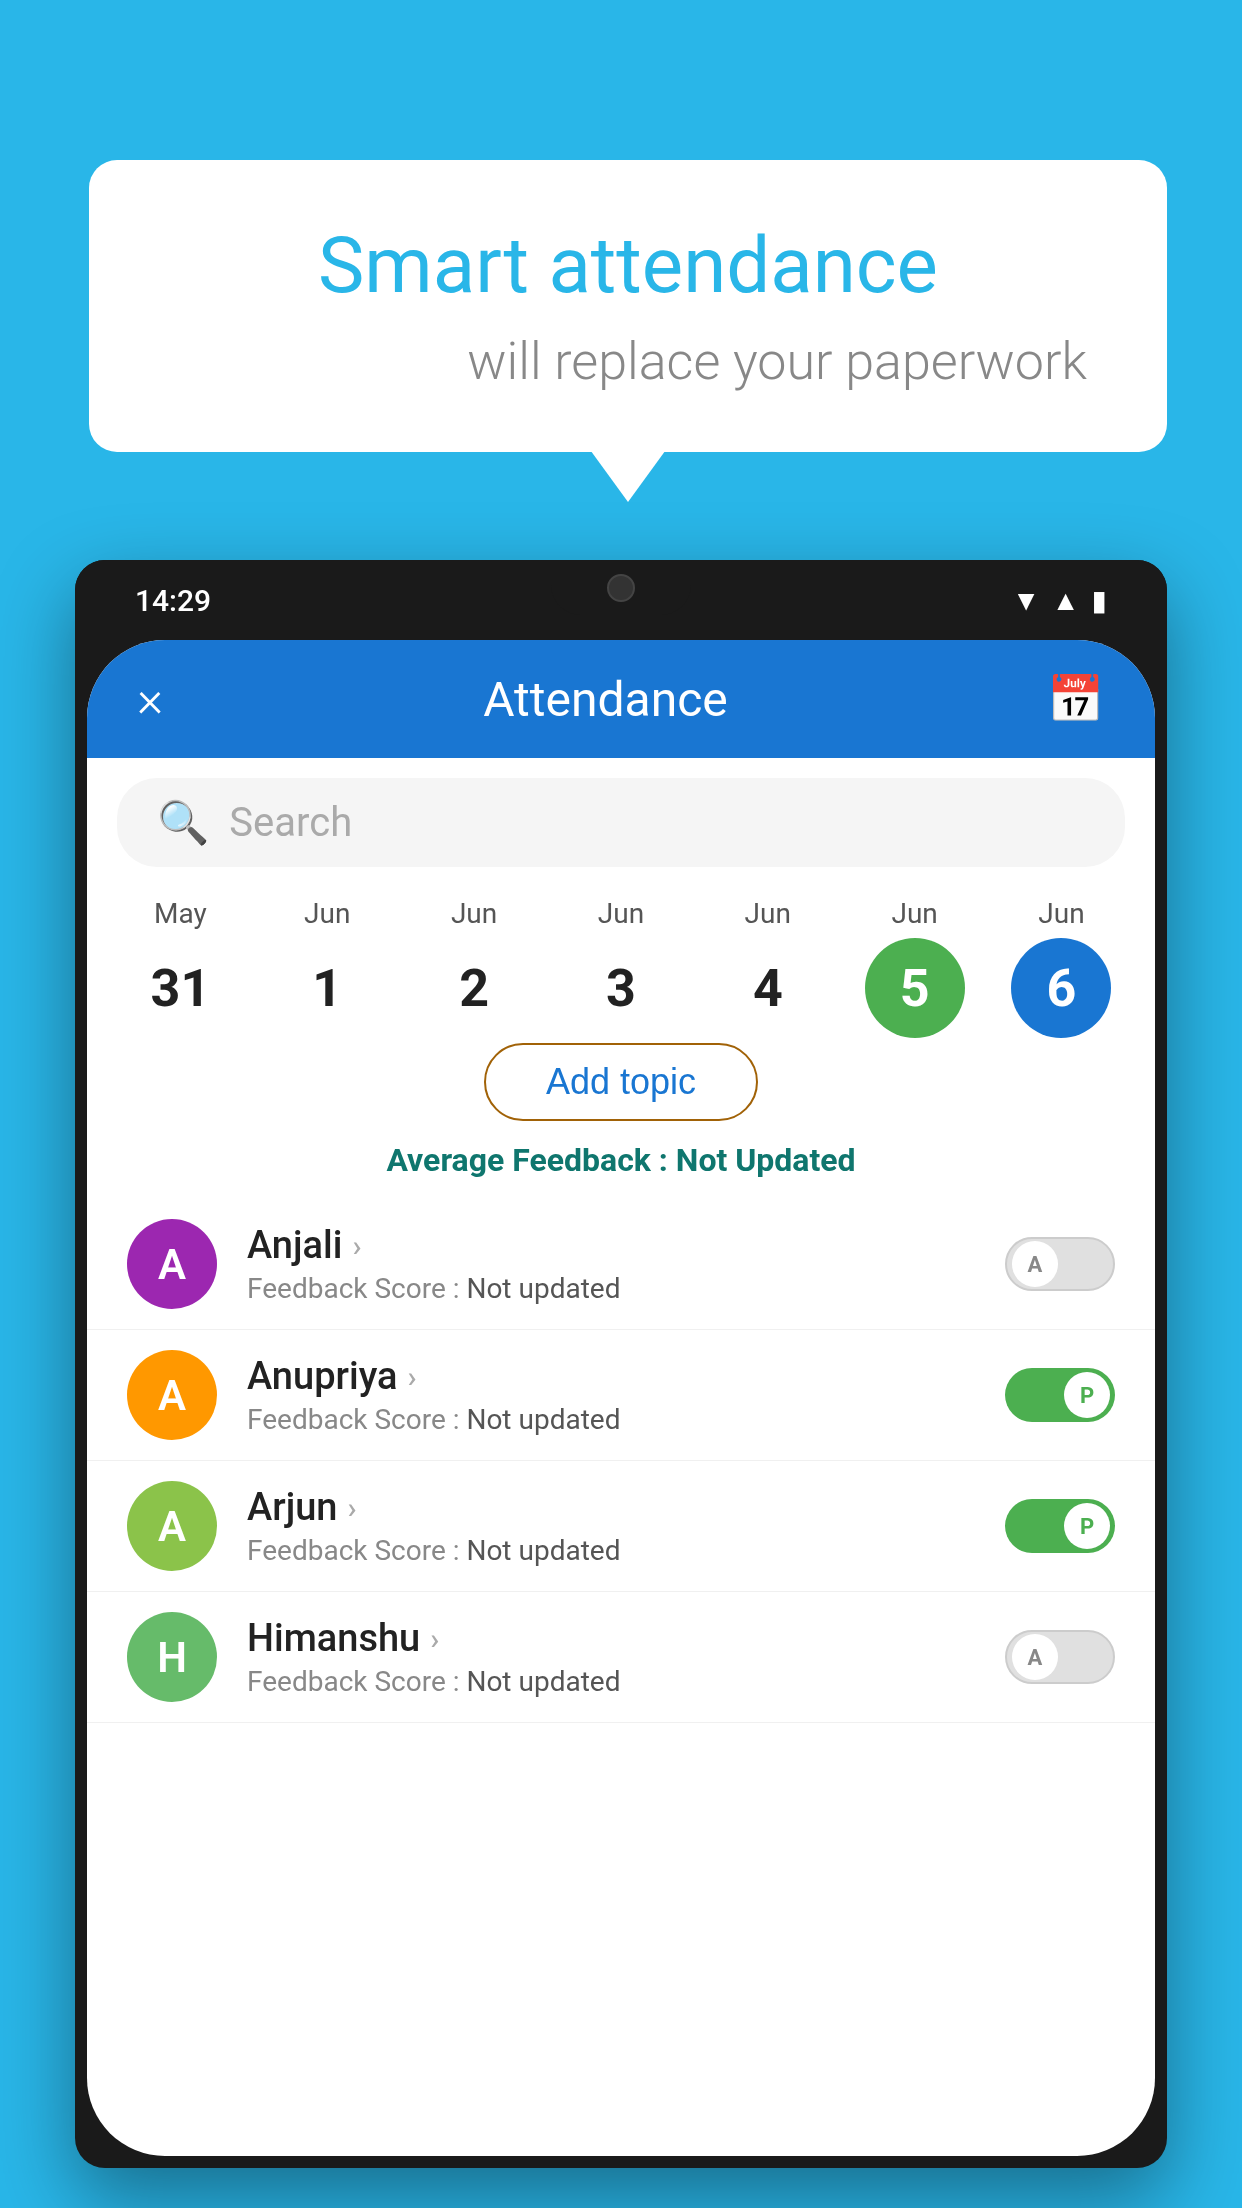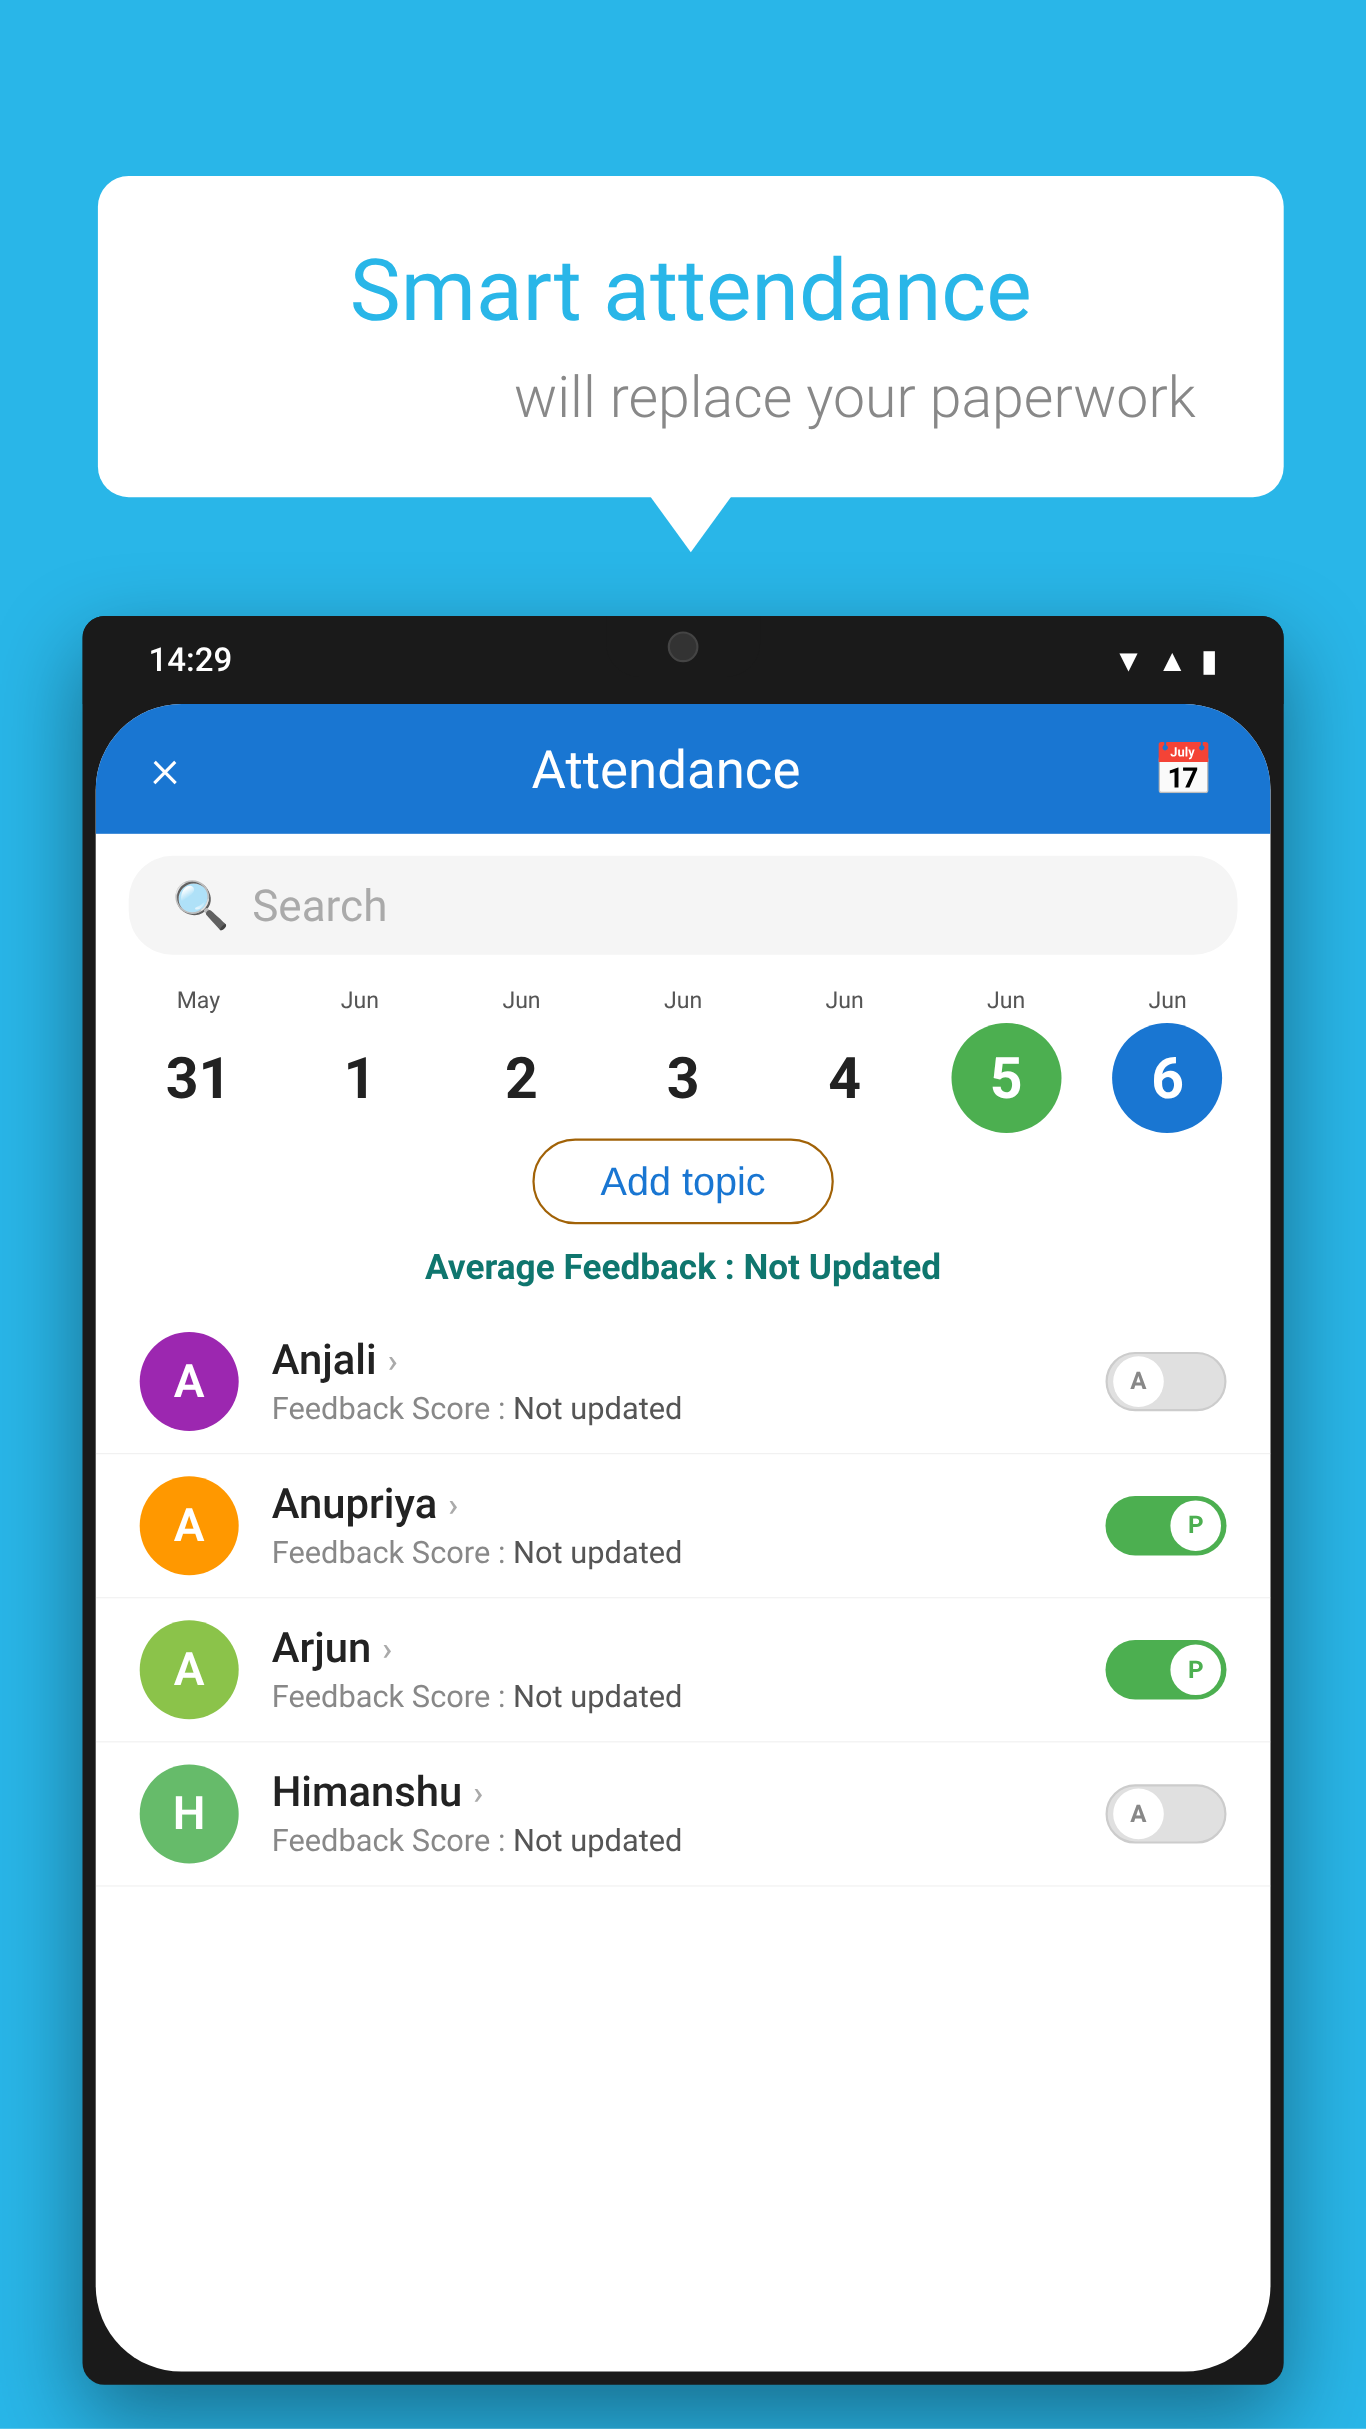--- a/index.html
+++ b/index.html
@@ -52,21 +52,21 @@
     }
 
     
     .phone-frame {
       position: absolute;
       top: 560px;
       left: 75px;
       right: 75px;
       bottom: 40px;
       background: #1a1a1a;
-      border-radius: 20px;
+      border-radius: 30px;
       overflow: hidden;
       box-shadow: 0 30px 80px rgba(0,0,0,0.4);
     }
 
     
     .phone-top-bar {
       background: #1a1a1a;
       height: 80px;
       display: flex;
       align-items: center;
@@ -173,21 +173,21 @@
       padding: 10px 20px 5px;
       flex-shrink: 0;
     }
     .cal-day {
       display: flex;
       flex-direction: column;
       align-items: center;
       width: 120px;
     }
     .cal-month {
-      font-size: 21px;
+      font-size: 28px;
       color: #555;
       margin-bottom: 8px;
     }
     .cal-date {
       font-size: 52px;
       font-weight: 700;
       color: #222;
       width: 100px;
       height: 100px;
       display: flex;

